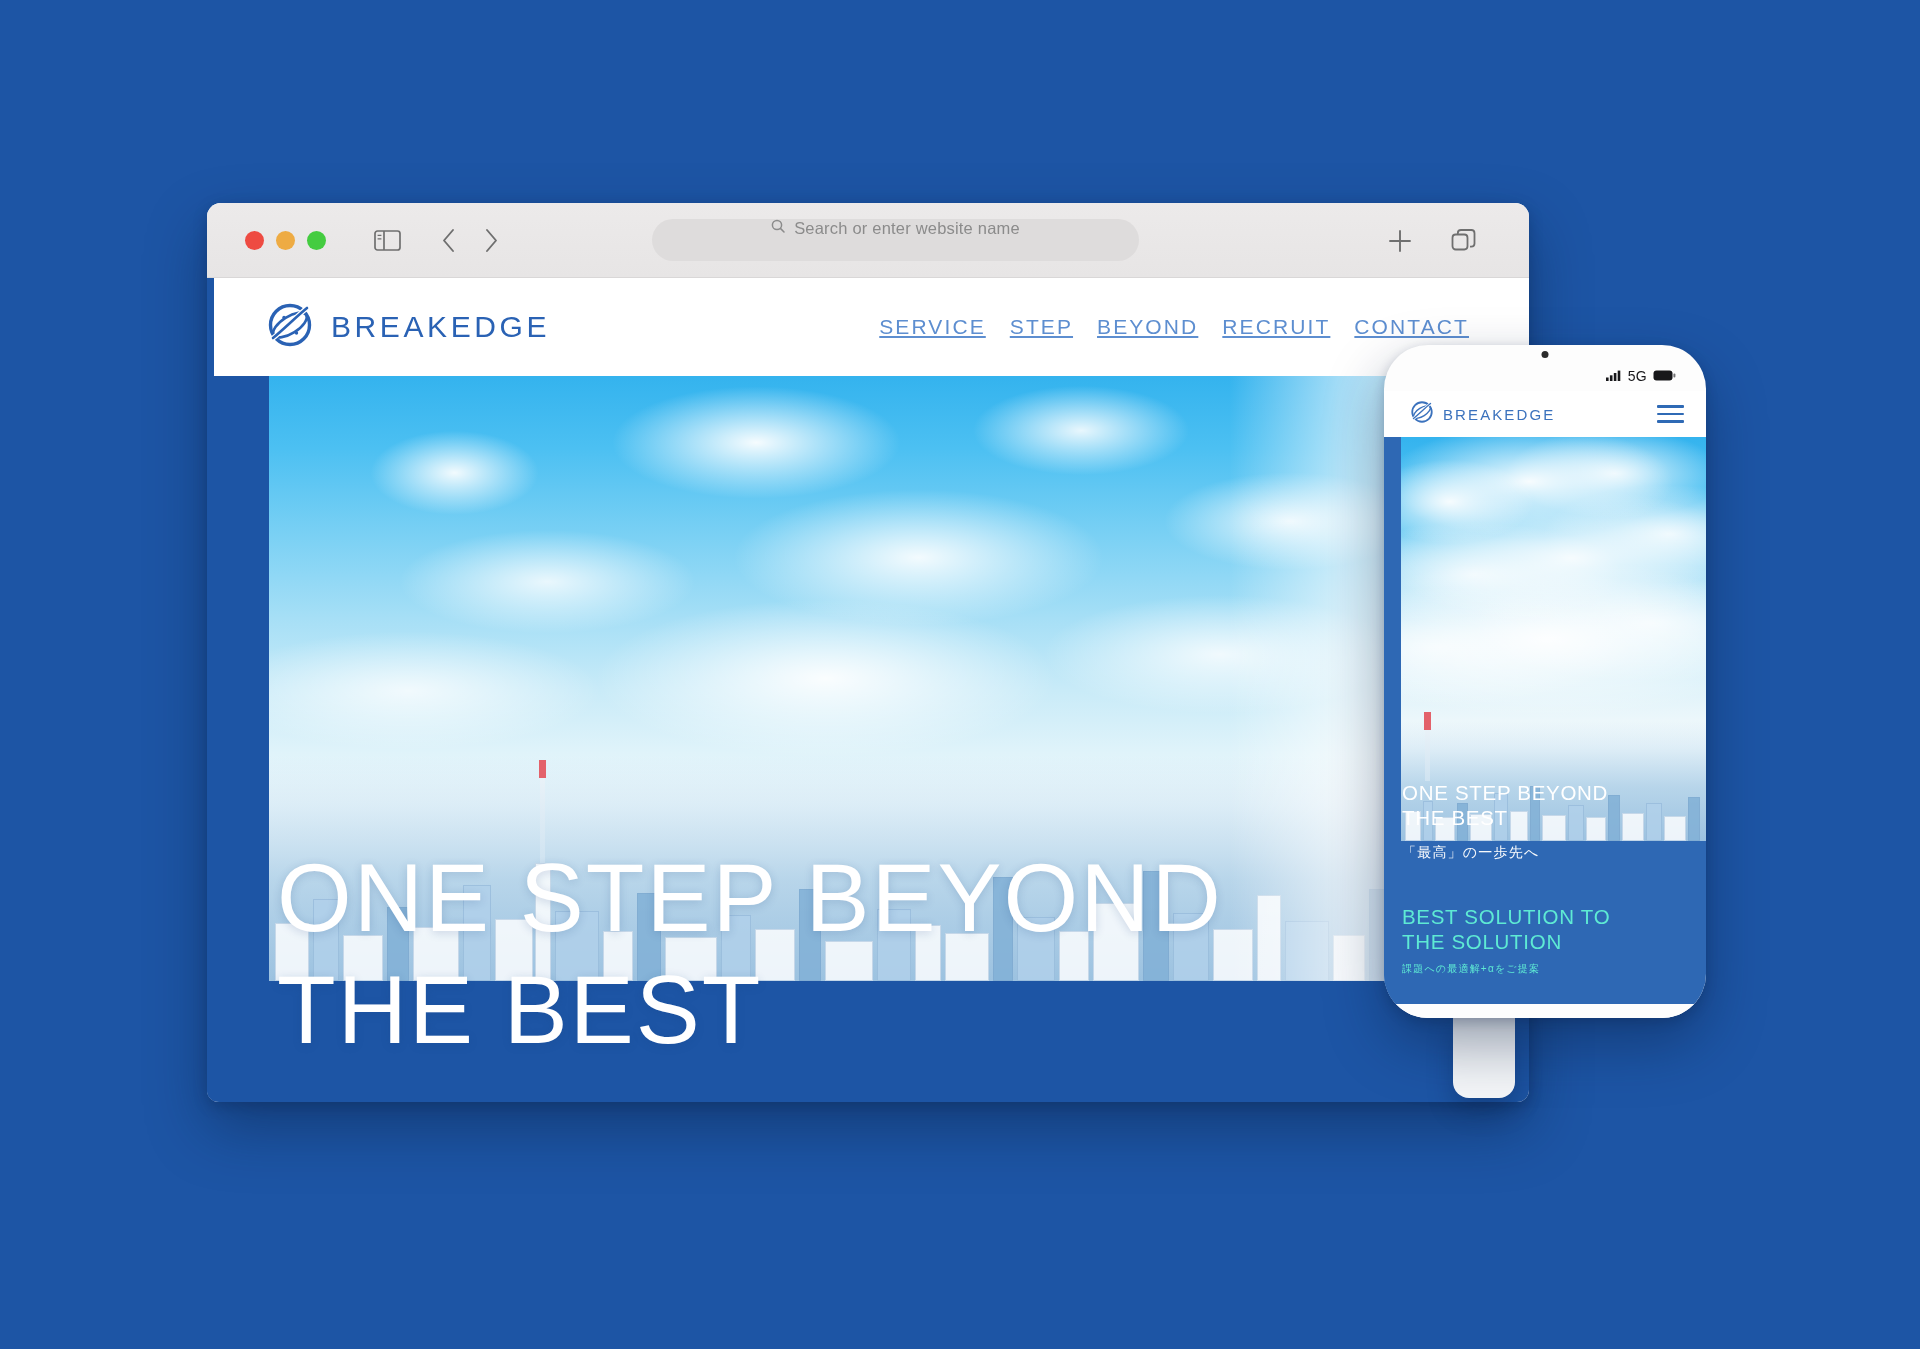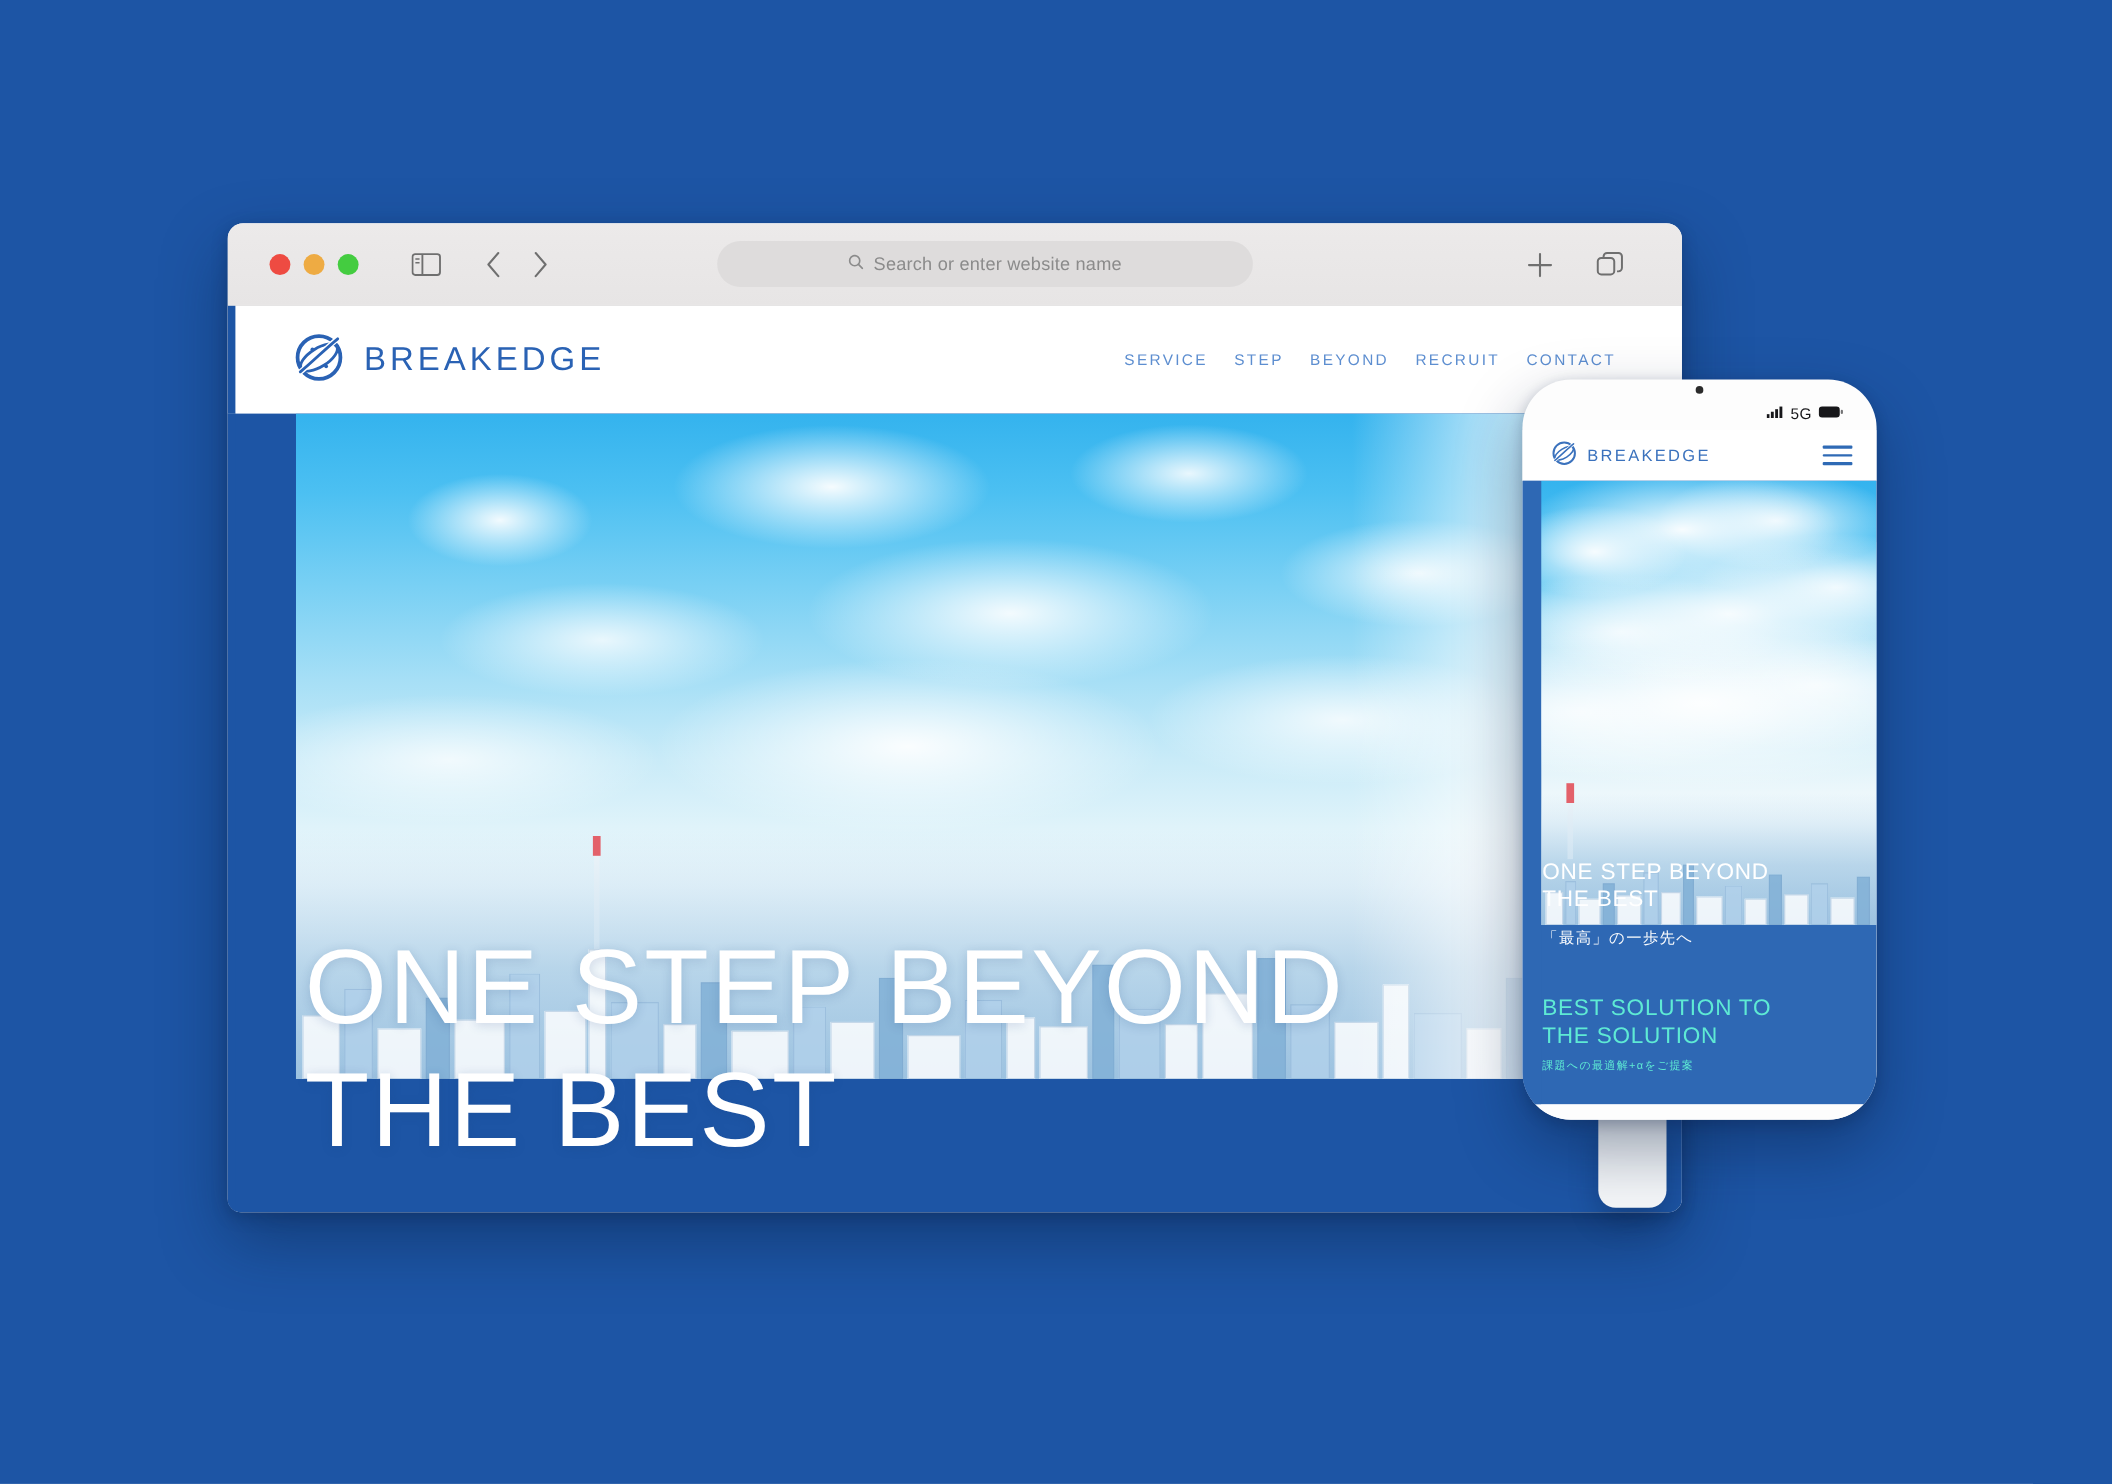--- a/index.html
+++ b/index.html
@@ -42,21 +42,21 @@
   #sidebar-btn { margin-left: 48px; }
   #nav-back { margin-left: 40px; }
   #nav-fwd { margin-left: 28px; }
 
   #urlbar {
     position: absolute;
     left: 445px; top: 16px;
     width: 487px; height: 42px;
     background: #dedcdc;
     border-radius: 21px;
-    display: flex; align-items: center; justify-content: center;
+    display: flex; align-items: flex-start; justify-content: center;
     gap: 9px;
   }
   #urlbar .ph { color: #8b8b8b; font-size: 16.5px; letter-spacing: .2px; }
 
   #chrome-right {
     position: absolute; right: 52px; top: 0; height: 75px;
     display: flex; align-items: center; gap: 38px;
   }
 
   
@@ -69,22 +69,22 @@
   }
   #logo-block { display: flex; align-items: center; gap: 17px; margin-left: 52px; }
   #logo-word {
     color: #2a62b4; font-size: 30px; letter-spacing: 3.6px; font-weight: 400;
   }
   #site-nav {
     position: absolute; right: 60px;
     display: flex; gap: 24px;
   }
   #site-nav .navitem {
-    color: #5d8ed0; font-size: 14px; letter-spacing: 2.1px;
-    cursor: pointer; white-space: nowrap;
+    color: #5d8ed0; font-size: 21px; letter-spacing: 2.1px;
+    cursor: pointer; white-space: nowrap; text-decoration: underline;
   }
 
   
   #page-body {
     position: relative;
     height: 726px;
     background: #1d55a5;
     border-left: 7px solid #1d55a5;
     overflow: hidden;
   }

